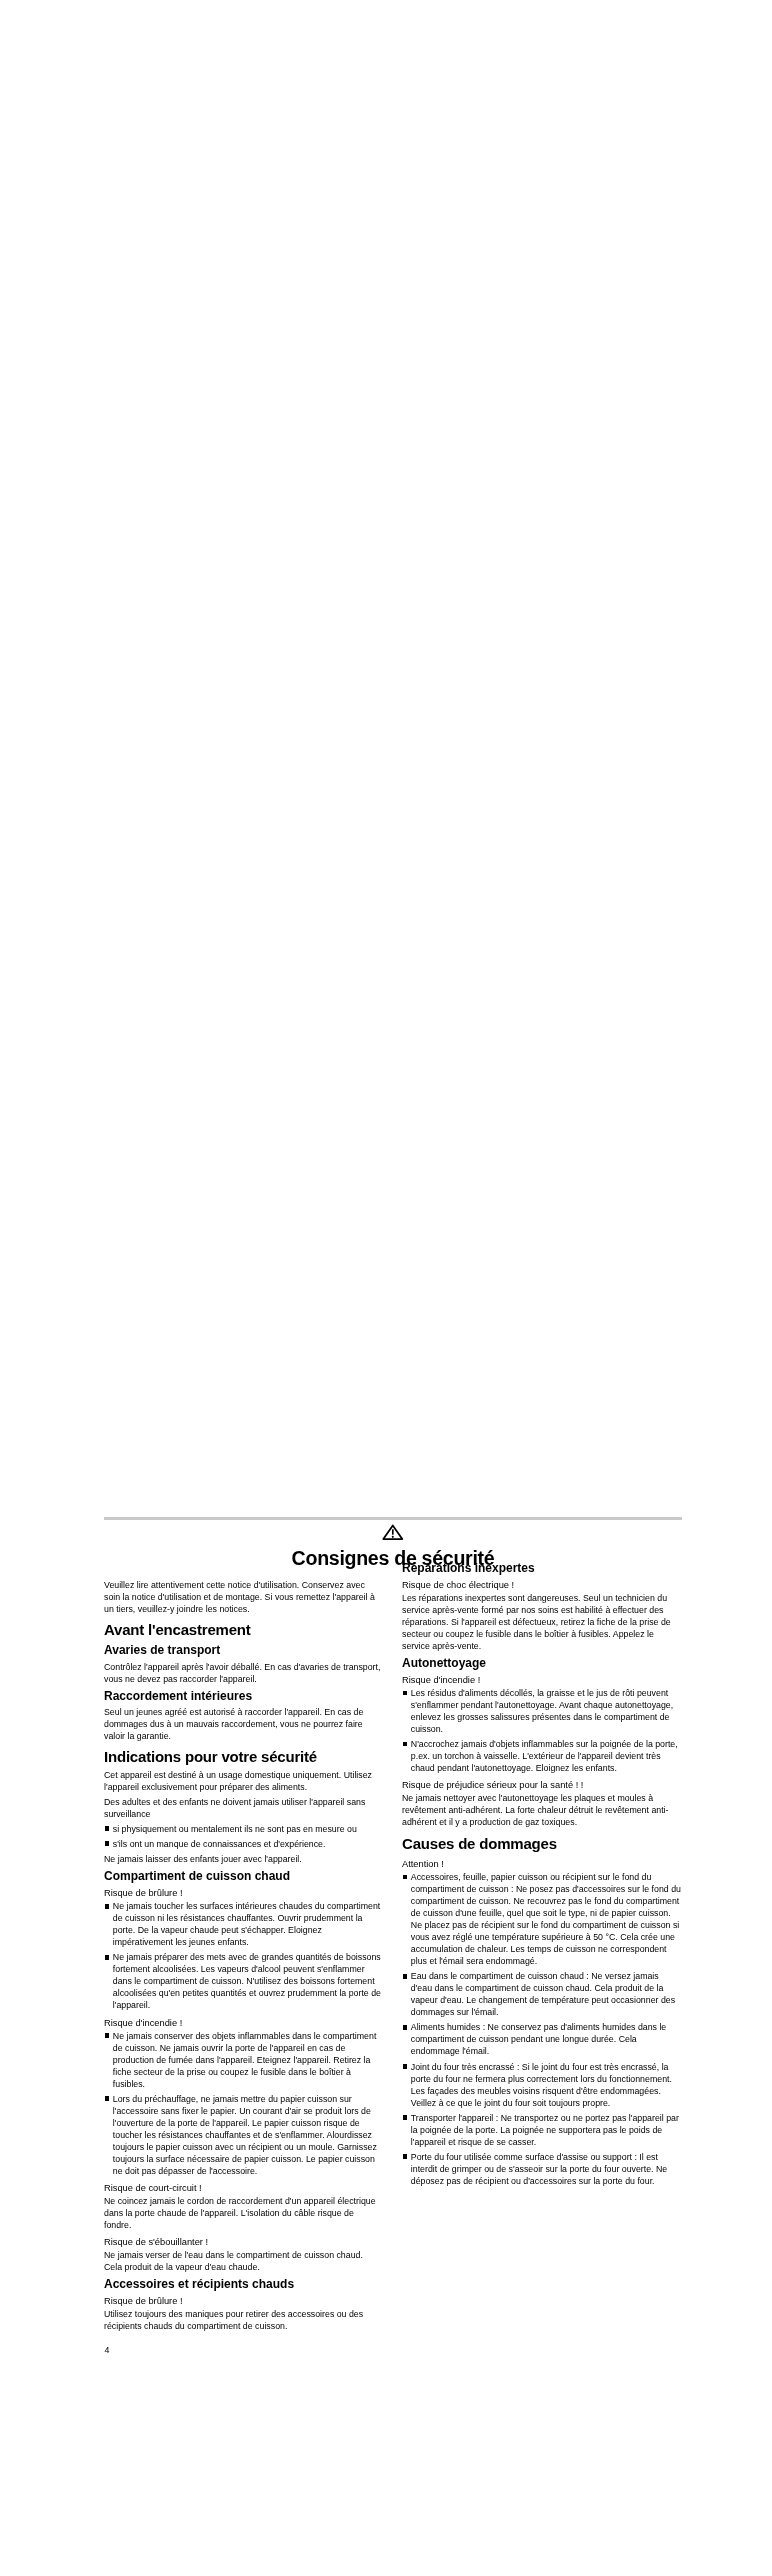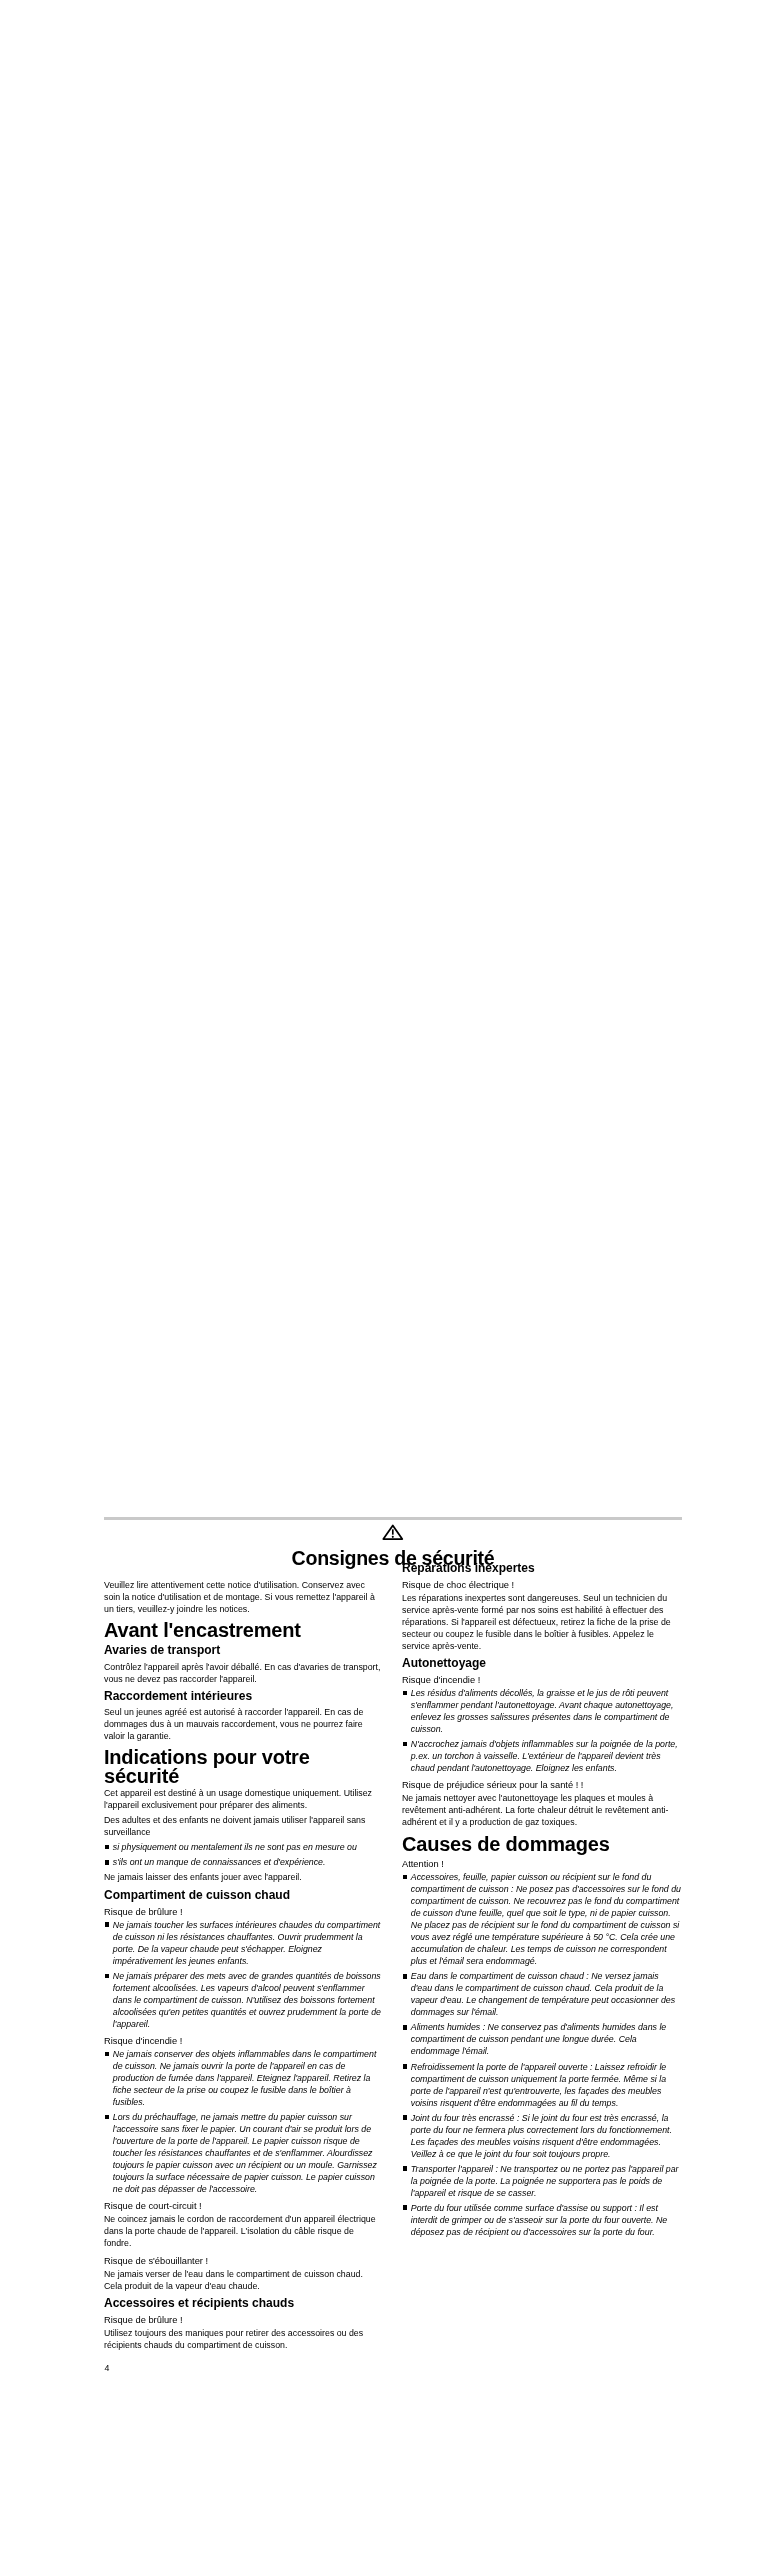--- a/index.html
+++ b/index.html
@@ -45,21 +45,21 @@
     display: flex;
     gap: 19px;
     margin-top: 14.4px;
   }
   .col { font-size: 8.8px; line-height: 12px; }
   .col-left  { width: 279px; }
   .col-right { width: 280px; }
   .col-left .intro { margin-top: 17px; }
   .col p { margin: 0 0 3.1px 0; }
   h2 {
-    font-size: 20px;
+    font-size: 15px;
     line-height: 18.5px;
     font-weight: bold;
     letter-spacing: -0.2px;
     margin: 6.2px 0 2.1px 0;
   }
   h3 {
     font-size: 12px;
     line-height: 12px;
     font-weight: bold;
     margin: 5.2px 0 4.1px 0;
@@ -67,21 +67,20 @@
   .lbl {
     font-size: 9.3px;
     line-height: 12px;
     font-weight: normal;
     margin: 5.2px 0 1px 0;
   }
   ul.sq {
     list-style: none;
     margin: 0 0 3.1px 0;
     padding: 0;
-    font-style: italic;
   }
   ul.sq li {
     position: relative;
     padding-left: 8.8px;
     margin: 0 0 3.1px 0;
   }
   ul.sq li::before {
     content: "";
     position: absolute;
     left: 0.5px; top: 3.6px;
@@ -172,21 +171,20 @@
 
         <div class="lbl">Risque de préjudice sérieux pour la santé ! !</div>
         <p>Ne jamais nettoyer avec l'autonettoyage les plaques et moules à revêtement anti-adhérent. La forte chaleur détruit le revêtement anti-adhérent et il y a production de gaz toxiques.</p>
 
         <h2>Causes de dommages</h2>
         <div class="lbl">Attention !</div>
         <ul class="sq">
           <li>Accessoires, feuille, papier cuisson ou récipient sur le fond du compartiment de cuisson : Ne posez pas d'accessoires sur le fond du compartiment de cuisson. Ne recouvrez pas le fond du compartiment de cuisson d'une feuille, quel que soit le type, ni de papier cuisson. Ne placez pas de récipient sur le fond du compartiment de cuisson si vous avez réglé une température supérieure à 50 °C. Cela crée une accumulation de chaleur. Les temps de cuisson ne correspondent plus et l'émail sera endommagé.</li>
           <li>Eau dans le compartiment de cuisson chaud : Ne versez jamais d'eau dans le compartiment de cuisson chaud. Cela produit de la vapeur d'eau. Le changement de température peut occasionner des dommages sur l'émail.</li>
           <li>Aliments humides : Ne conservez pas d'aliments humides dans le compartiment de cuisson pendant une longue durée. Cela endommage l'émail.</li>
-          <li>Refroidissement la porte de l'appareil ouverte : Laissez refroidir le compartiment de cuisson uniquement la porte fermée. Même si la porte de l'appareil n'est qu'entrouverte, les façades des meubles voisins risquent d'être endommagées au fil du temps.</li>
           <li>Joint du four très encrassé : Si le joint du four est très encrassé, la porte du four ne fermera plus correctement lors du fonctionnement. Les façades des meubles voisins risquent d'être endommagées. Veillez à ce que le joint du four soit toujours propre.</li>
           <li>Transporter l'appareil : Ne transportez ou ne portez pas l'appareil par la poignée de la porte. La poignée ne supportera pas le poids de l'appareil et risque de se casser.</li>
           <li>Porte du four utilisée comme surface d'assise ou support : Il est interdit de grimper ou de s'asseoir sur la porte du four ouverte. Ne déposez pas de récipient ou d'accessoires sur la porte du four.</li>
         </ul>
       </div>
 
     </div>
 
     <div class="page-number">4</div>
 

